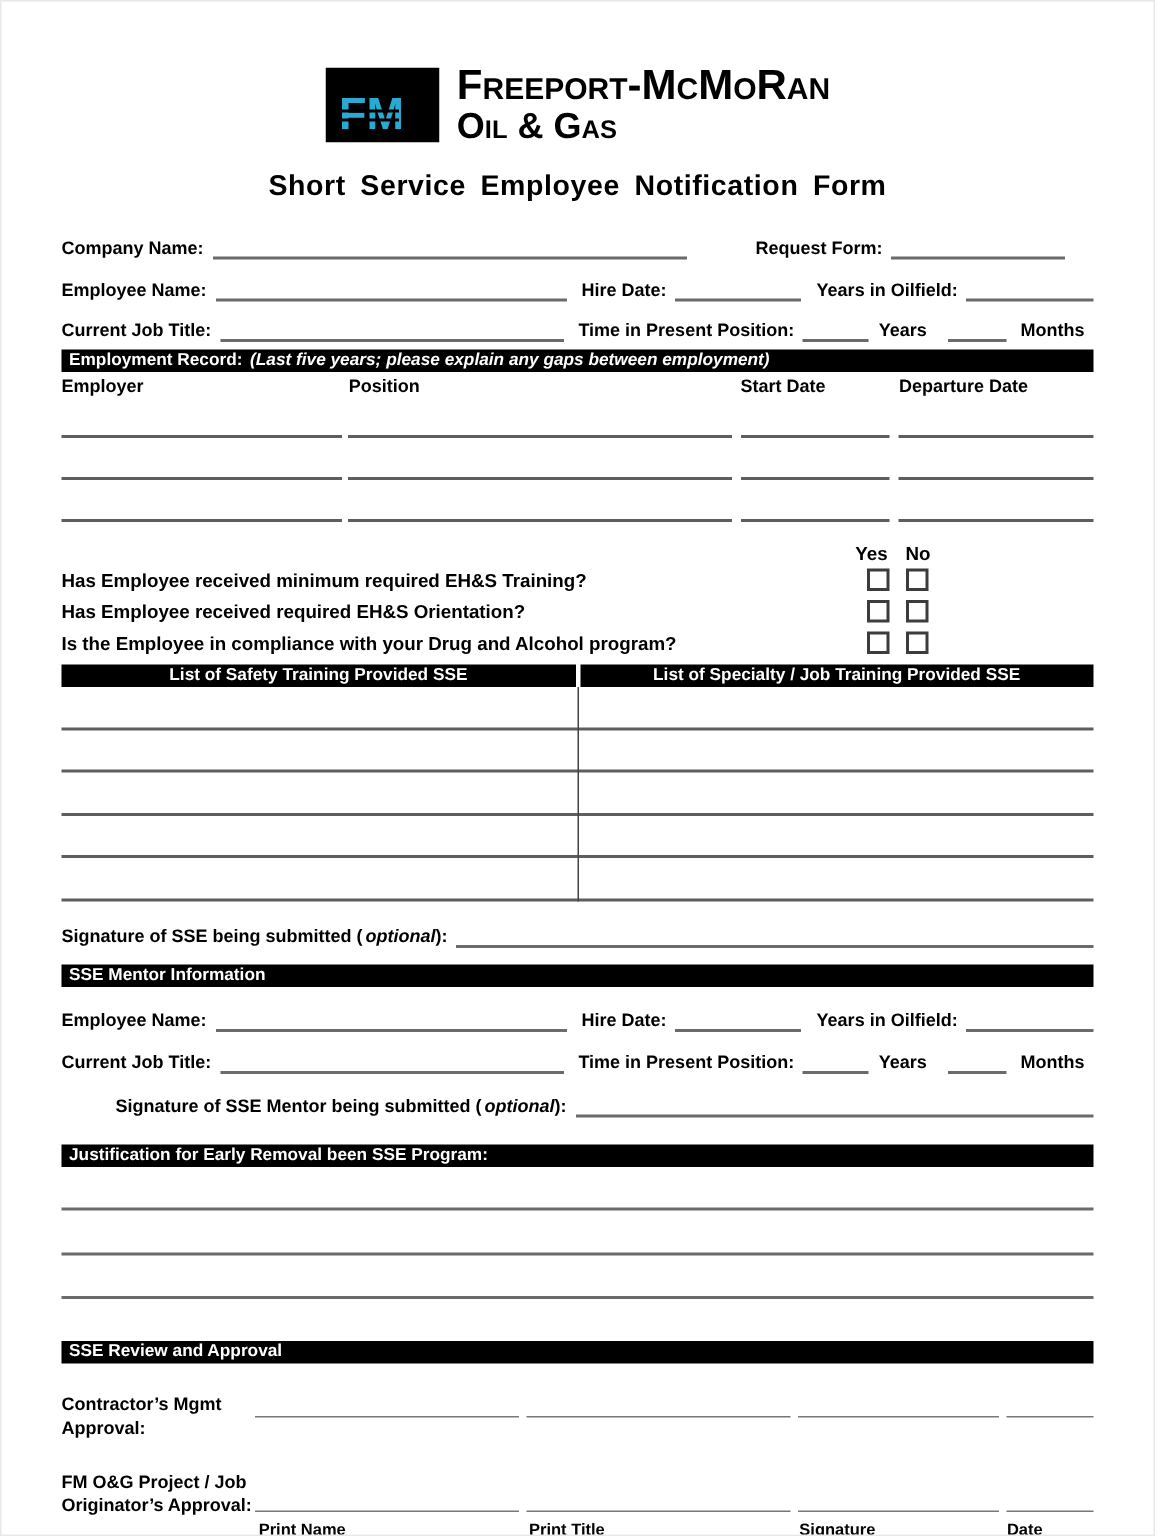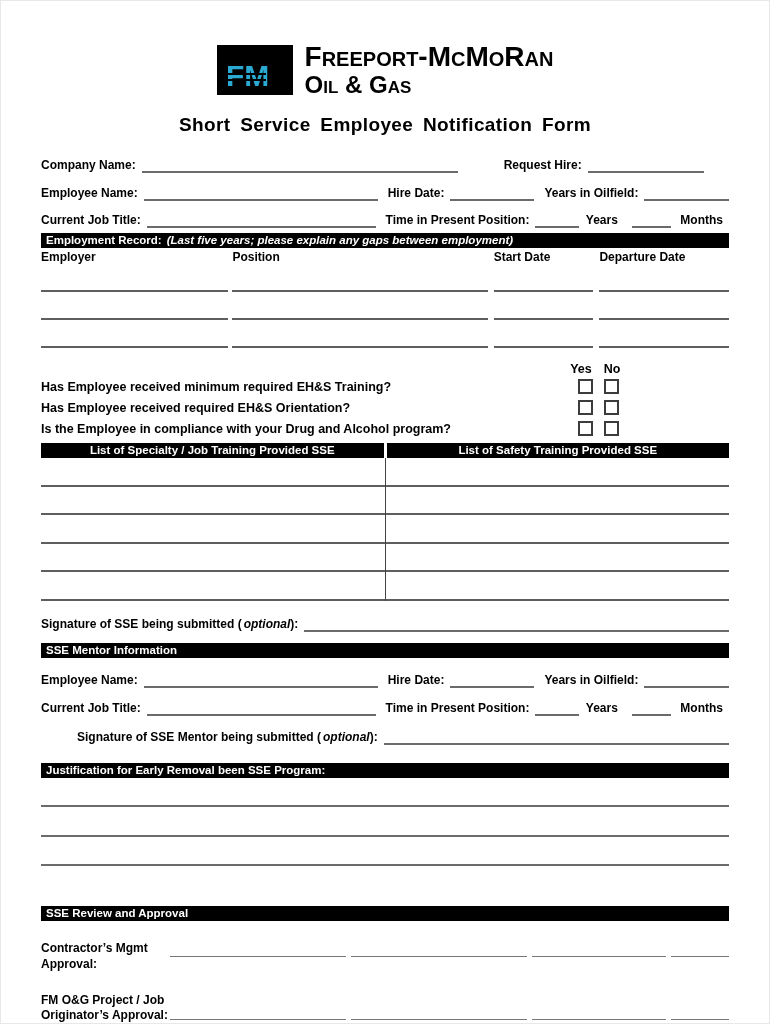--- a/index.html
+++ b/index.html
@@ -56,21 +56,21 @@
   .tdivider { position:absolute; left:50%; top:0; bottom:0; width:1px; background:#444; }
 
   
   .sig { margin-top:16px; }
   .itw { font-style:italic; }
 
   
   .mentor-bar { margin-top:11px; }
   .just-bar { margin-top:18px; }
   .jrow { height:29.5px; border-bottom:2px solid #6b6b6b; }
-  .review-bar { margin-top:40px; }
+  .review-bar { margin-top:28px; }
 
   
   .aprow { display:flex; }
   .aplabel { width:132px; font-size:12px; font-weight:bold; line-height:1.3; padding-top:20px; }
   .apcells { flex:1; display:flex; align-items:flex-end; }
   .ap1 { width:176px; } .ap2 { width:176px; margin-left:5px; } .ap3 { width:134px; margin-left:5px; } .ap4 { width:58px; margin-left:5px; }
   .apline { border-bottom:1.5px solid #777; height:100%; }
   .h1 { height:36px; } .h2 { height:47px; }
   .ap-foot { display:flex; font-size:11px; font-weight:bold; margin-top:2px; }
   .ap-foot .sp { width:132px; }
@@ -92,21 +92,21 @@
       <div class="brand-sub">Oil &amp; Gas</div>
     </div>
   </div>
 
   <div class="page-title">Short Service Employee Notification Form</div>
 
   <div class="frow r1">
     <span class="lbl">Company Name:</span>
     <span class="wline" style="width:316px;"></span>
     <span style="width:46px;"></span>
-    <span class="lbl">Request Hire:</span>
+    <span class="lbl">Request Form:</span>
     <span class="wline" style="width:116px;"></span>
   </div>
 
   <div class="frow r2">
     <span class="lbl">Employee Name:</span>
     <span class="wline" style="width:234px;"></span>
     <span style="width:10px;"></span>
     <span class="lbl">Hire Date:</span>
     <span class="wline" style="width:84px;"></span>
     <span style="width:10px;"></span>
@@ -178,24 +178,24 @@
   <div class="qrow">
     <span class="qtext">Is the Employee in compliance with your Drug and Alcohol program?</span>
     <span class="cbwrap">
         <span class="cb"></span>
         <span class="cb"></span>
       </span>
   </div>
 
   <div class="tbar">
     <div class="bar">
+      <span>List of Safety Training Provided SSE</span>
+    </div>
+    <div class="bar">
       <span>List of Specialty / Job Training Provided SSE</span>
-    </div>
-    <div class="bar">
-      <span>List of Safety Training Provided SSE</span>
     </div>
   </div>
 
   <div class="ttable">
     <div class="trow"></div>
     <div class="trow"></div>
     <div class="trow"></div>
     <div class="trow"></div>
     <div class="trow"></div>
     <div class="tdivider"></div>

